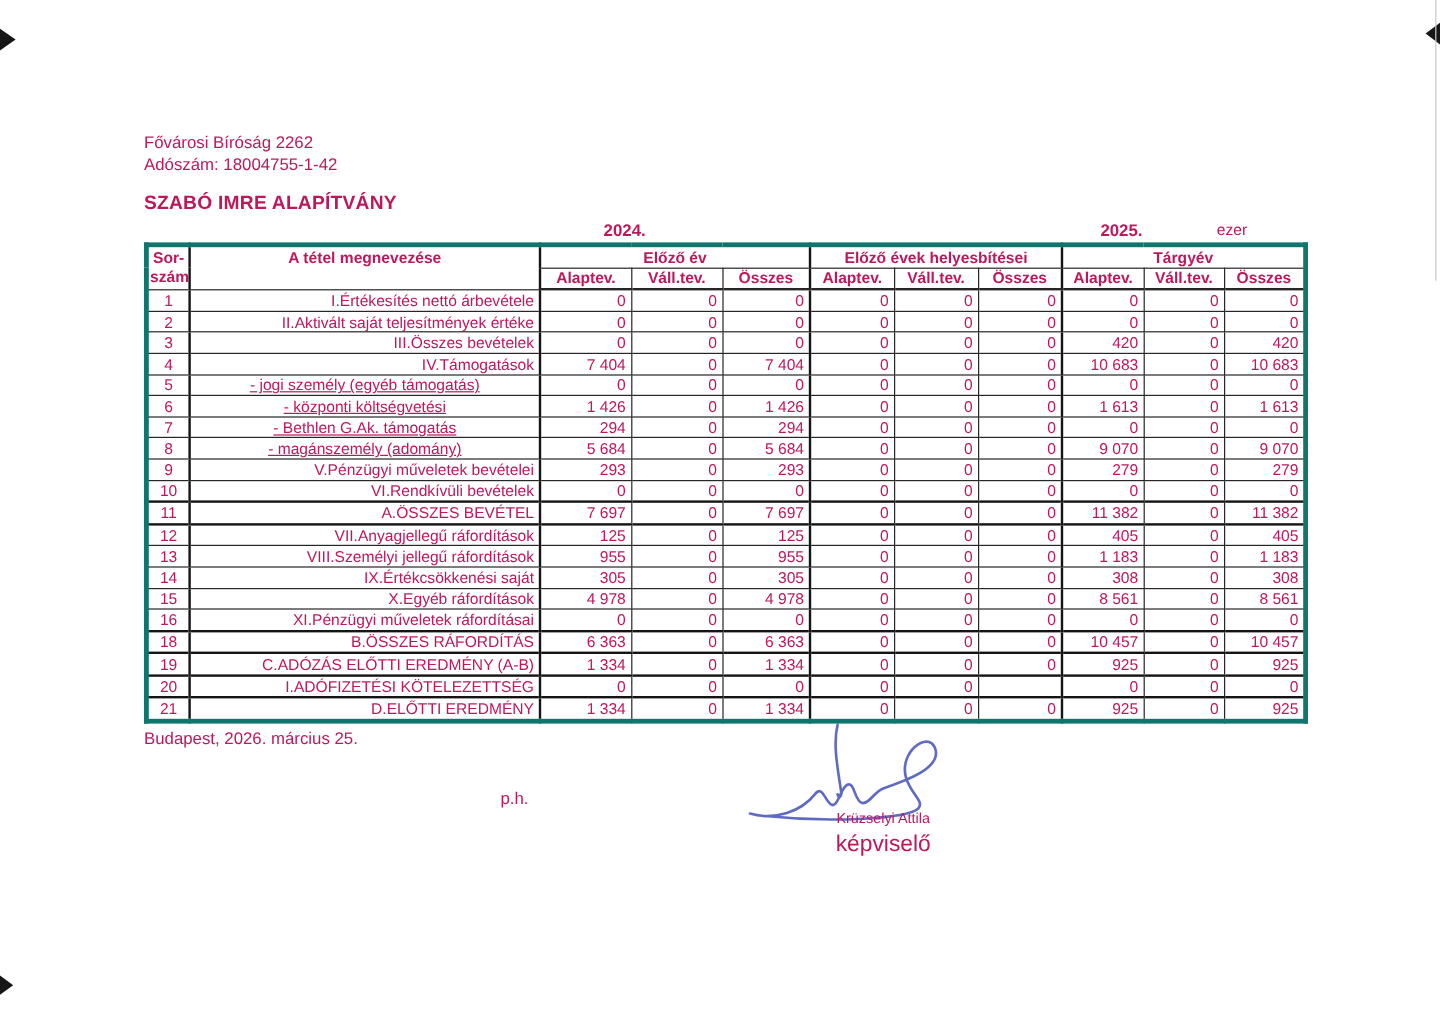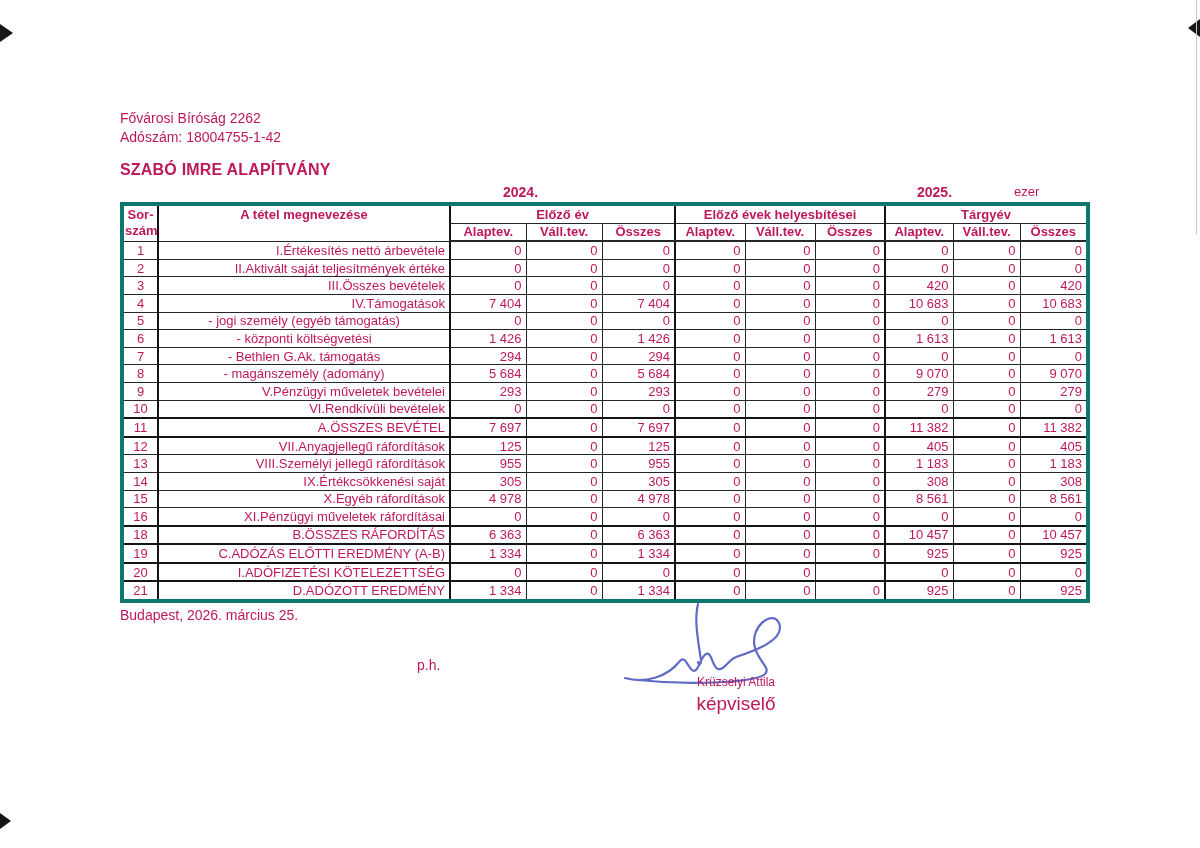--- a/index.html
+++ b/index.html
@@ -27,21 +27,21 @@
             table-layout:fixed;font-size:13px;border:4px solid #0f766e;margin-left:38px;}
   .tbl th,.tbl td{border:1px solid #262626;height:16.6px;line-height:15px;padding:0 4px;
                   overflow:hidden;white-space:nowrap;}
   .tbl th{font-weight:bold;text-align:center;padding:0 1px;}
   .tbl .gl{border-left-width:2px;border-left-color:#141414;}
   .tbl thead tr:last-child th{border-bottom-width:2px;}
   .tbl tr.thick td{border-top-width:2px;border-top-color:#141414;}
   .tbl td.num{text-align:center;}
   .tbl td.name{text-align:right;}
   .tbl td.name .pfx{display:inline-block;min-width:27px;}
-  .tbl td.name.sub{text-align:center;}
+  .tbl td.name.sub{text-align:center;text-decoration:underline;}
   .tbl td.v{text-align:right;}
   .tbl th.nameh{vertical-align:top;padding-top:1px;}
   .tbl th.numh{line-height:16px;}
 
   
   .dateline{position:absolute;left:120px;top:607px;font-size:14px;text-align:right;}
   .ph{position:absolute;left:417px;top:657px;font-size:14px;}
   .signame{position:absolute;left:616px;top:675px;width:240px;text-align:center;font-size:12px;}
   .sigrole{position:absolute;left:616px;top:693px;width:240px;text-align:center;font-size:19px;}
   svg.sig{position:absolute;left:612px;top:596px;}
@@ -346,21 +346,21 @@
           <td class="v">0</td>
           <td class="v gl">0</td>
           <td class="v">0</td>
           <td class="v"></td>
           <td class="v gl">0</td>
           <td class="v">0</td>
           <td class="v">0</td>
         </tr>
         <tr class="thick">
           <td class="num">21</td>
-          <td class="name gl"><span class="pfx">D.</span><span>ADÓZOTT EREDMÉNY</span></td>
+          <td class="name gl"><span class="pfx">D.</span><span>ELŐTTI EREDMÉNY</span></td>
           <td class="v gl">1 334</td>
           <td class="v">0</td>
           <td class="v">1 334</td>
           <td class="v gl">0</td>
           <td class="v">0</td>
           <td class="v">0</td>
           <td class="v gl">925</td>
           <td class="v">0</td>
           <td class="v">925</td>
         </tr>

